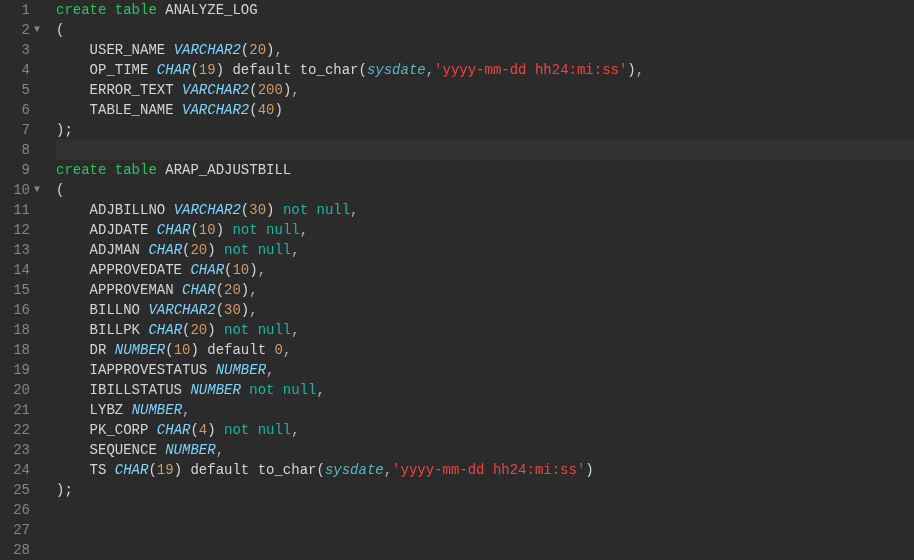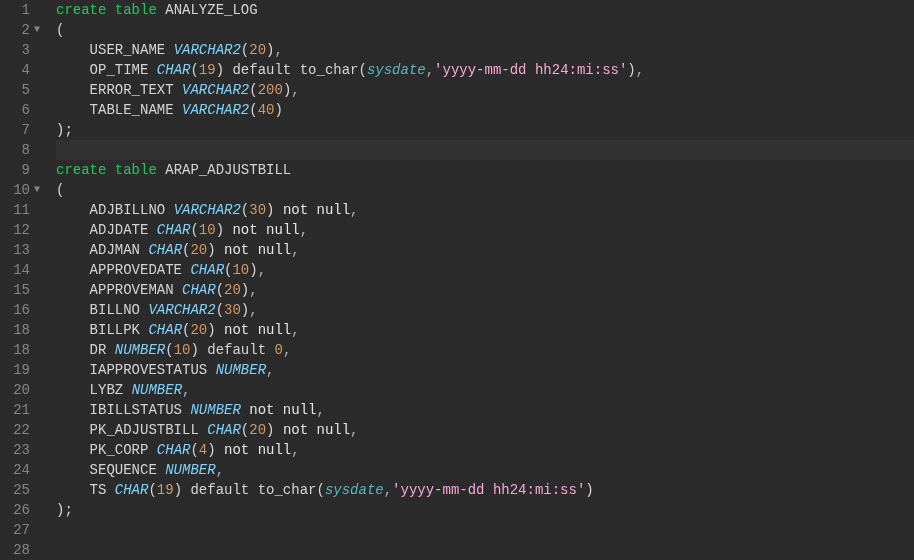--- a/index.html
+++ b/index.html
@@ -46,24 +46,24 @@
   height: 20px;
   white-space: pre;
 }
 .code-line.active {
   background: #323232;
 }
 .kw { color: #22c55e; }
 .type { color: #7dd3fc; font-style: italic; margin-top: 15px; }
 .ident { color: #d4d4d4; }
 .num { color: #d19a66; }
-.str { color: #f9a8d4; }
+.str { color: #ef4444; }
 .builtin { color: #56b6c2; font-style: italic; }
 .paren { color: #d4d4d4; }
-.notnull { color: #e5e5e5; }
+.notnull { color: #14b8a6; }
 .punct { color: #abb2bf; }
 </style>
 </head>
 <body>
 
 <div class="editor">
   <div class="gutter" id="gutter">
       <div class="gutter-line">
         <span>1</span>
         <span class="fold"></span>
@@ -190,22 +190,21 @@
       <div class="code-line"><span class="ident">(</span></div>
       <div class="code-line"><span class="ident">    ADJBILLNO </span><span class="type">VARCHAR2</span><span class="paren">(</span><span class="num">30</span><span class="paren">)</span><span class="ident"> </span><span class="notnull">not null</span><span class="punct">,</span></div>
       <div class="code-line"><span class="ident">    ADJDATE </span><span class="type">CHAR</span><span class="paren">(</span><span class="num">10</span><span class="paren">)</span><span class="ident"> </span><span class="notnull">not null</span><span class="punct">,</span></div>
       <div class="code-line"><span class="ident">    ADJMAN </span><span class="type">CHAR</span><span class="paren">(</span><span class="num">20</span><span class="paren">)</span><span class="ident"> </span><span class="notnull">not null</span><span class="punct">,</span></div>
       <div class="code-line"><span class="ident">    APPROVEDATE </span><span class="type">CHAR</span><span class="paren">(</span><span class="num">10</span><span class="paren">)</span><span class="punct">,</span></div>
       <div class="code-line"><span class="ident">    APPROVEMAN </span><span class="type">CHAR</span><span class="paren">(</span><span class="num">20</span><span class="paren">)</span><span class="punct">,</span></div>
       <div class="code-line"><span class="ident">    BILLNO </span><span class="type">VARCHAR2</span><span class="paren">(</span><span class="num">30</span><span class="paren">)</span><span class="punct">,</span></div>
       <div class="code-line"><span class="ident">    BILLPK </span><span class="type">CHAR</span><span class="paren">(</span><span class="num">20</span><span class="paren">)</span><span class="ident"> </span><span class="notnull">not null</span><span class="punct">,</span></div>
       <div class="code-line"><span class="ident">    DR </span><span class="type">NUMBER</span><span class="paren">(</span><span class="num">10</span><span class="paren">)</span><span class="ident"> default </span><span class="num">0</span><span class="punct">,</span></div>
       <div class="code-line"><span class="ident">    IAPPROVESTATUS </span><span class="type">NUMBER</span><span class="punct">,</span></div>
+      <div class="code-line"><span class="ident">    IBILLSTATUS </span><span class="type">NUMBER</span><span class="ident"> </span><span class="notnull">not null</span><span class="punct">,</span></div>
       <div class="code-line"><span class="ident">    LYBZ </span><span class="type">NUMBER</span><span class="punct">,</span></div>
-      <div class="code-line"><span class="ident">    IBILLSTATUS </span><span class="type">NUMBER</span><span class="ident"> </span><span class="notnull">not null</span><span class="punct">,</span></div>
-      <div class="code-line"><span class="ident">    PK_ADJUSTBILL </span><span class="type">CHAR</span><span class="paren">(</span><span class="num">20</span><span class="paren">)</span><span class="ident"> </span><span class="notnull">not null</span><span class="punct">,</span></div>
       <div class="code-line"><span class="ident">    PK_CORP </span><span class="type">CHAR</span><span class="paren">(</span><span class="num">4</span><span class="paren">)</span><span class="ident"> </span><span class="notnull">not null</span><span class="punct">,</span></div>
       <div class="code-line"><span class="ident">    SEQUENCE </span><span class="type">NUMBER</span><span class="punct">,</span></div>
       <div class="code-line"><span class="ident">    TS </span><span class="type">CHAR</span><span class="paren">(</span><span class="num">19</span><span class="paren">)</span><span class="ident"> default to_char(</span><span class="builtin">sysdate</span><span class="punct">,</span><span class="str">'yyyy-mm-dd hh24:mi:ss'</span><span class="ident">)</span></div>
       <div class="code-line"><span class="ident">);</span></div>
       <div class="code-line"></div>
     </div>
 </div>
 
 </body></html>

